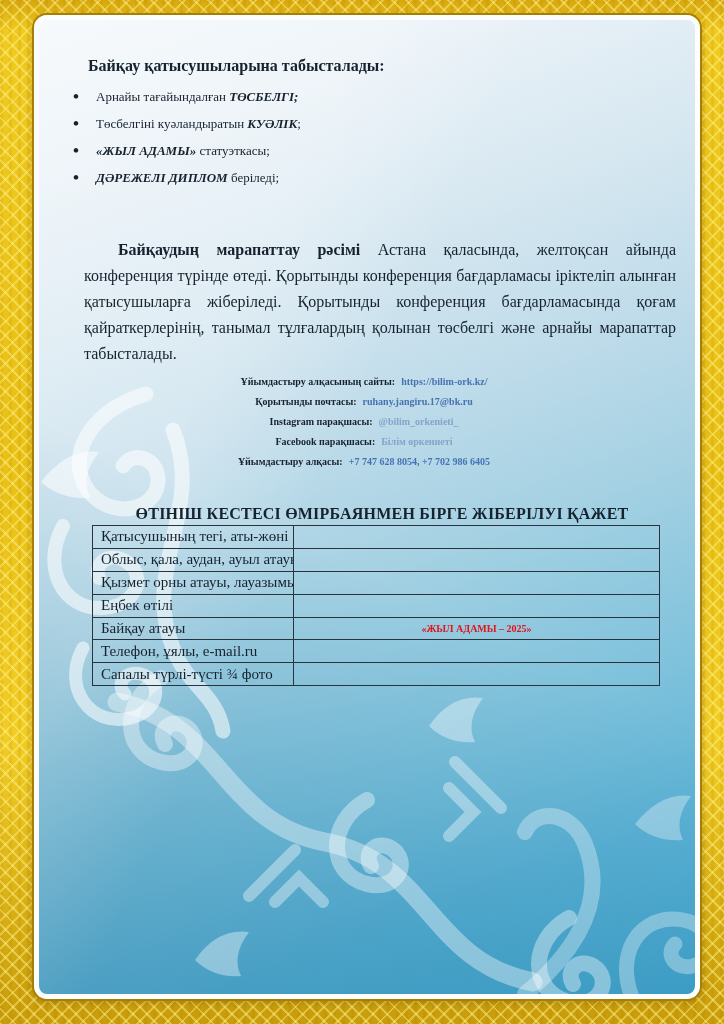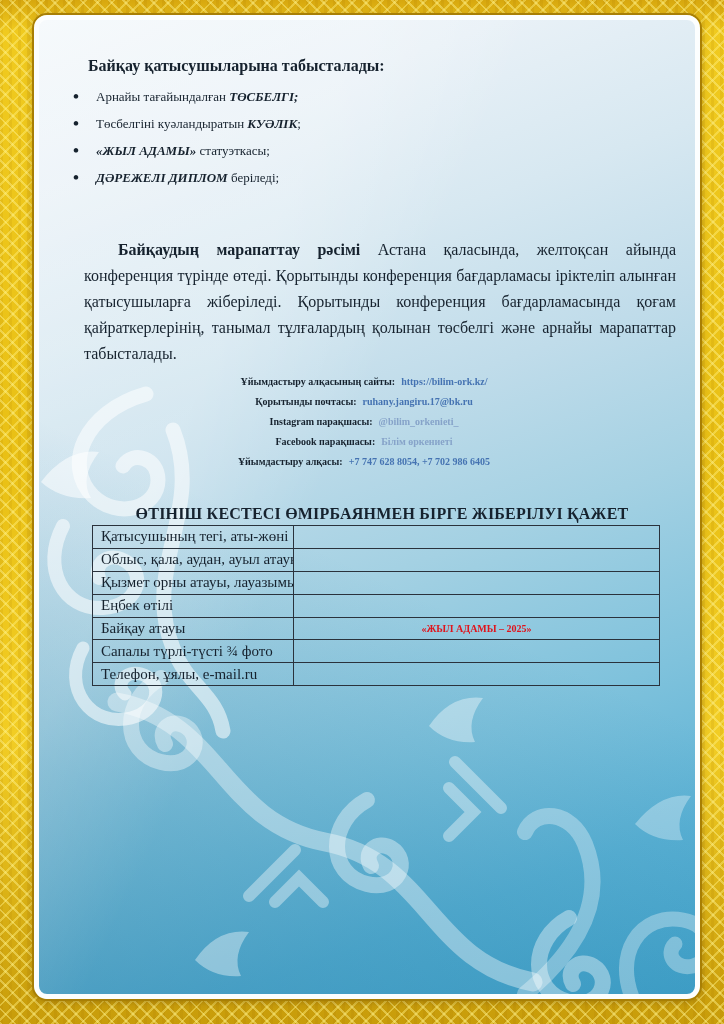--- a/index.html
+++ b/index.html
@@ -121,24 +121,24 @@
           </tr>
         <tr>
             <td class="lbl">Еңбек өтілі</td>
             <td class="val"></td>
           </tr>
         <tr>
             <td class="lbl">Байқау атауы</td>
             <td class="val val-red">«ЖЫЛ АДАМЫ – 2025»</td>
           </tr>
         <tr>
-            <td class="lbl">Сапалы түрлі-түсті ¾ фото</td>
+            <td class="lbl">Телефон, ұялы, e-mail.ru</td>
             <td class="val"></td>
           </tr>
         <tr>
-            <td class="lbl">Телефон, ұялы, e-mail.ru</td>
+            <td class="lbl">Сапалы түрлі-түсті ¾ фото</td>
             <td class="val"></td>
           </tr>
       </tbody>
     </table>
 
   </div>
 </div>
 
 </body></html>

